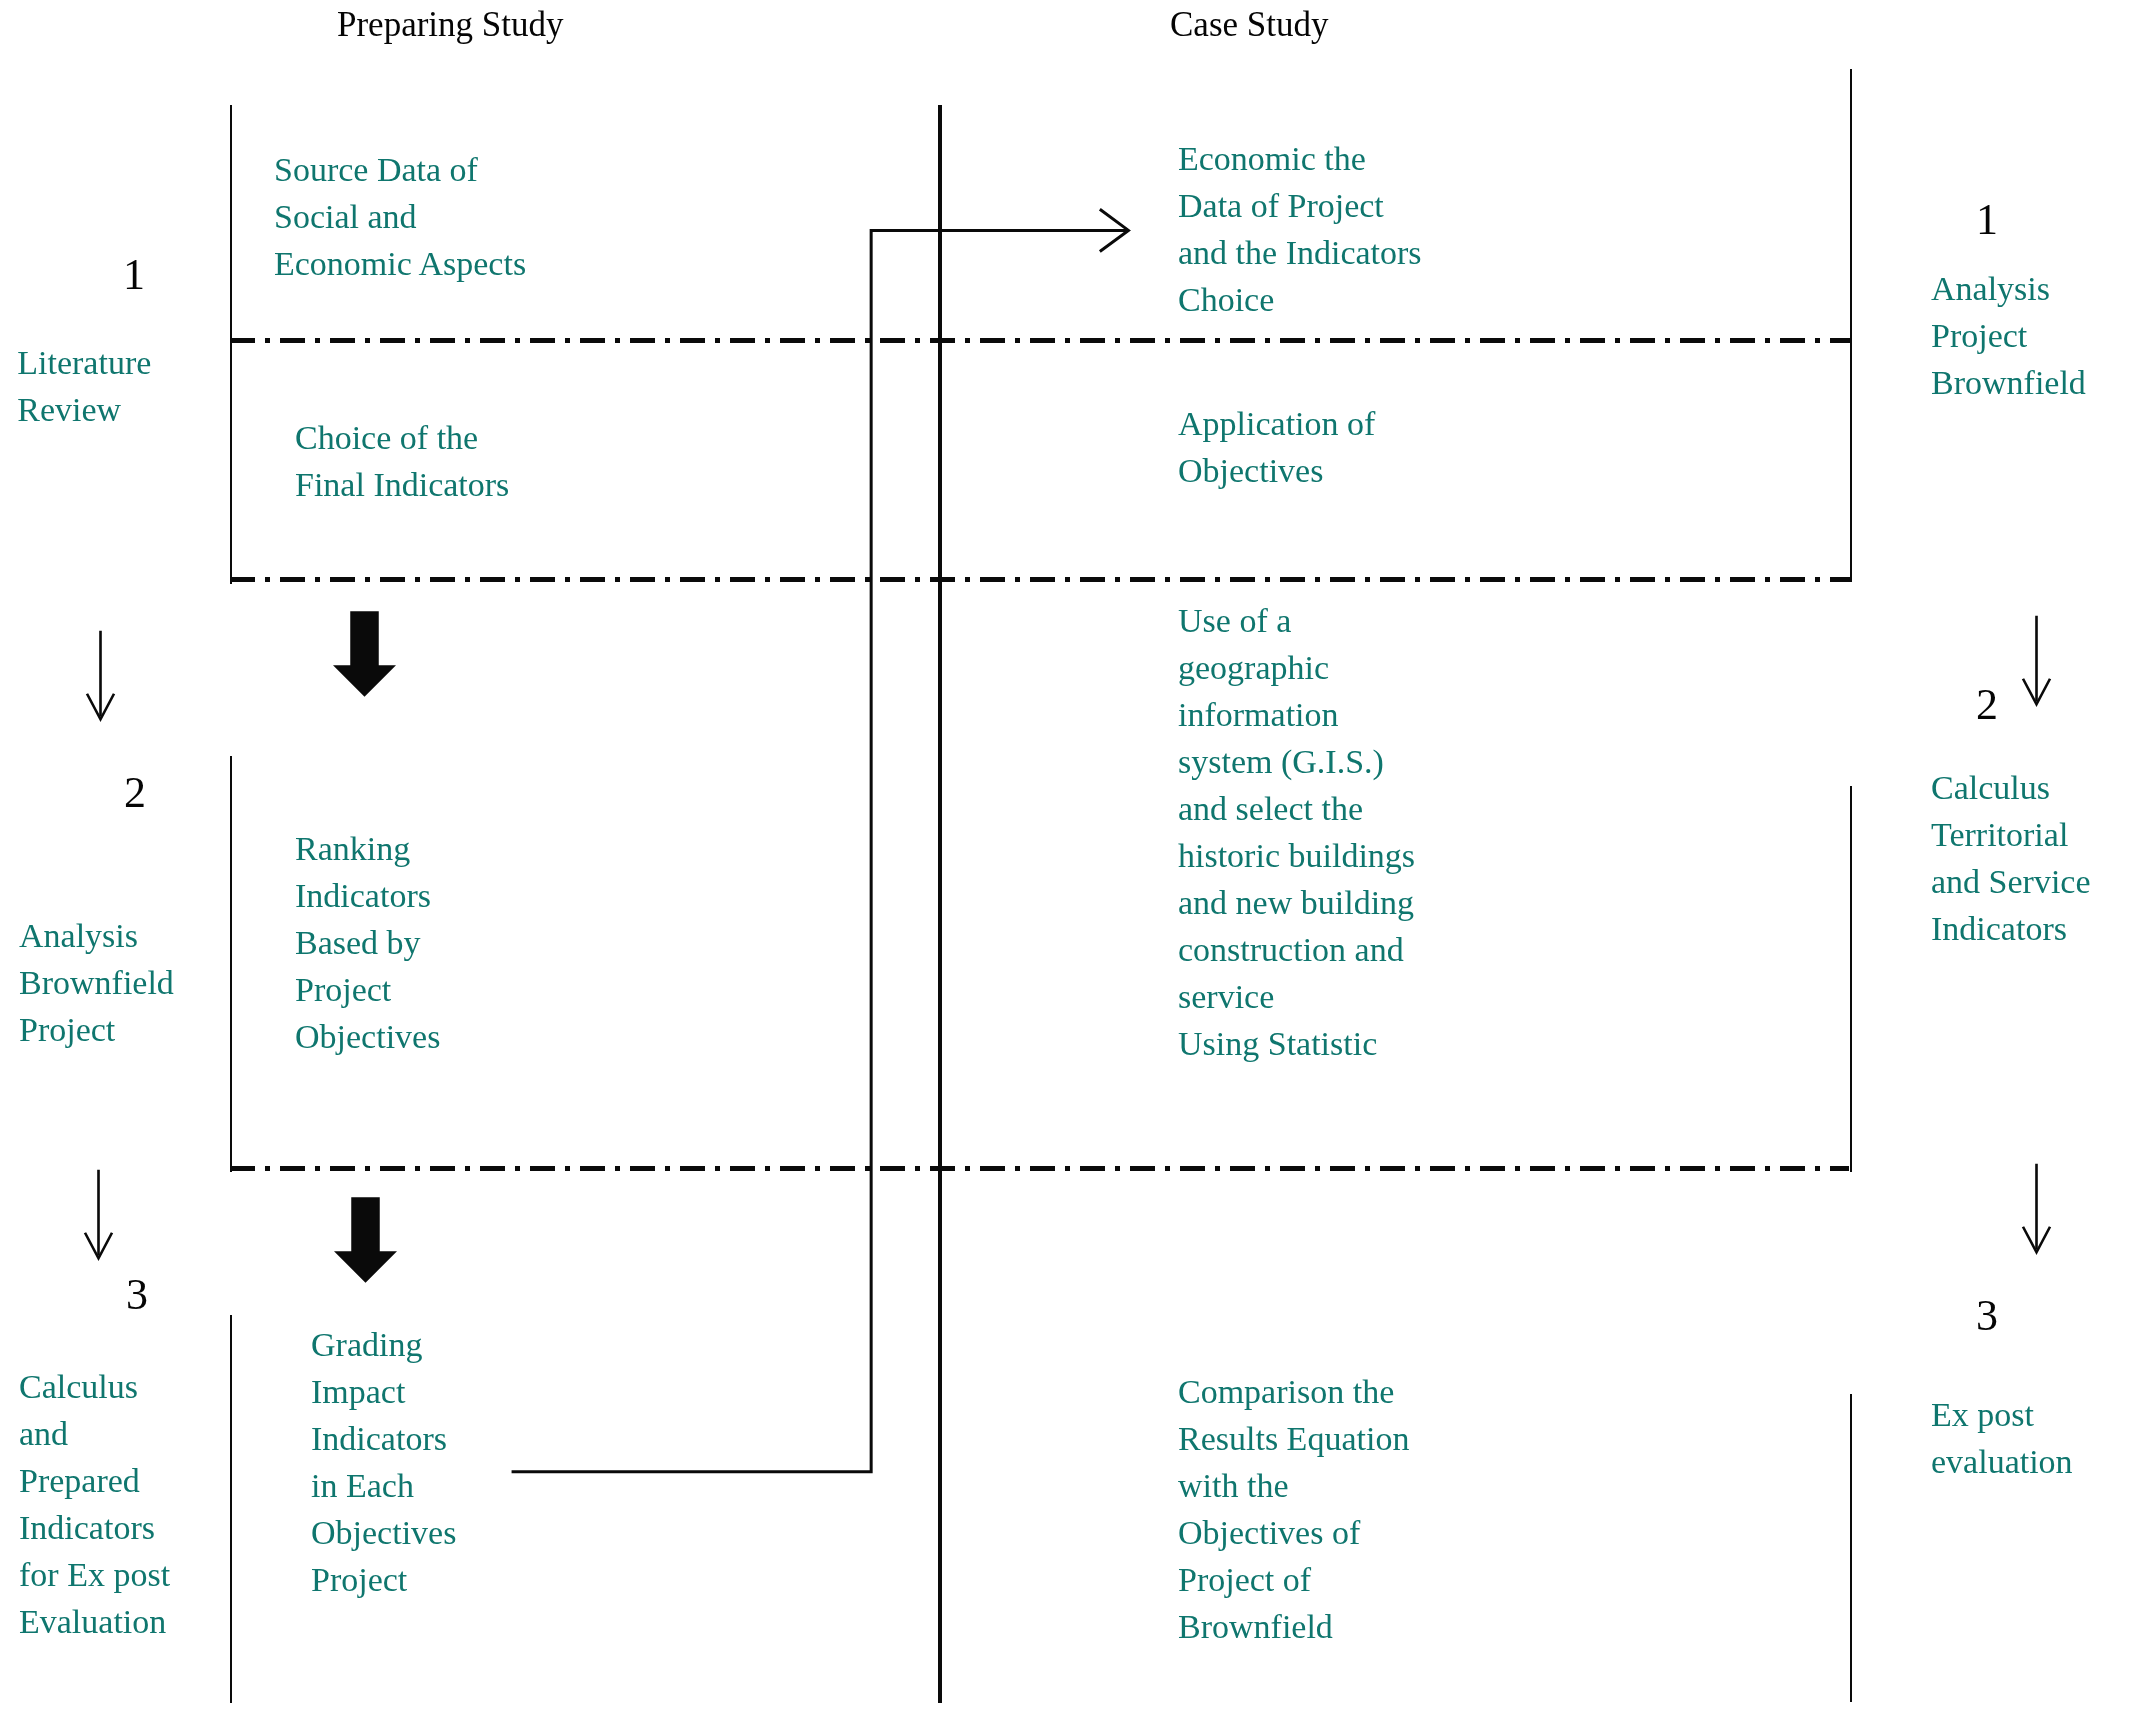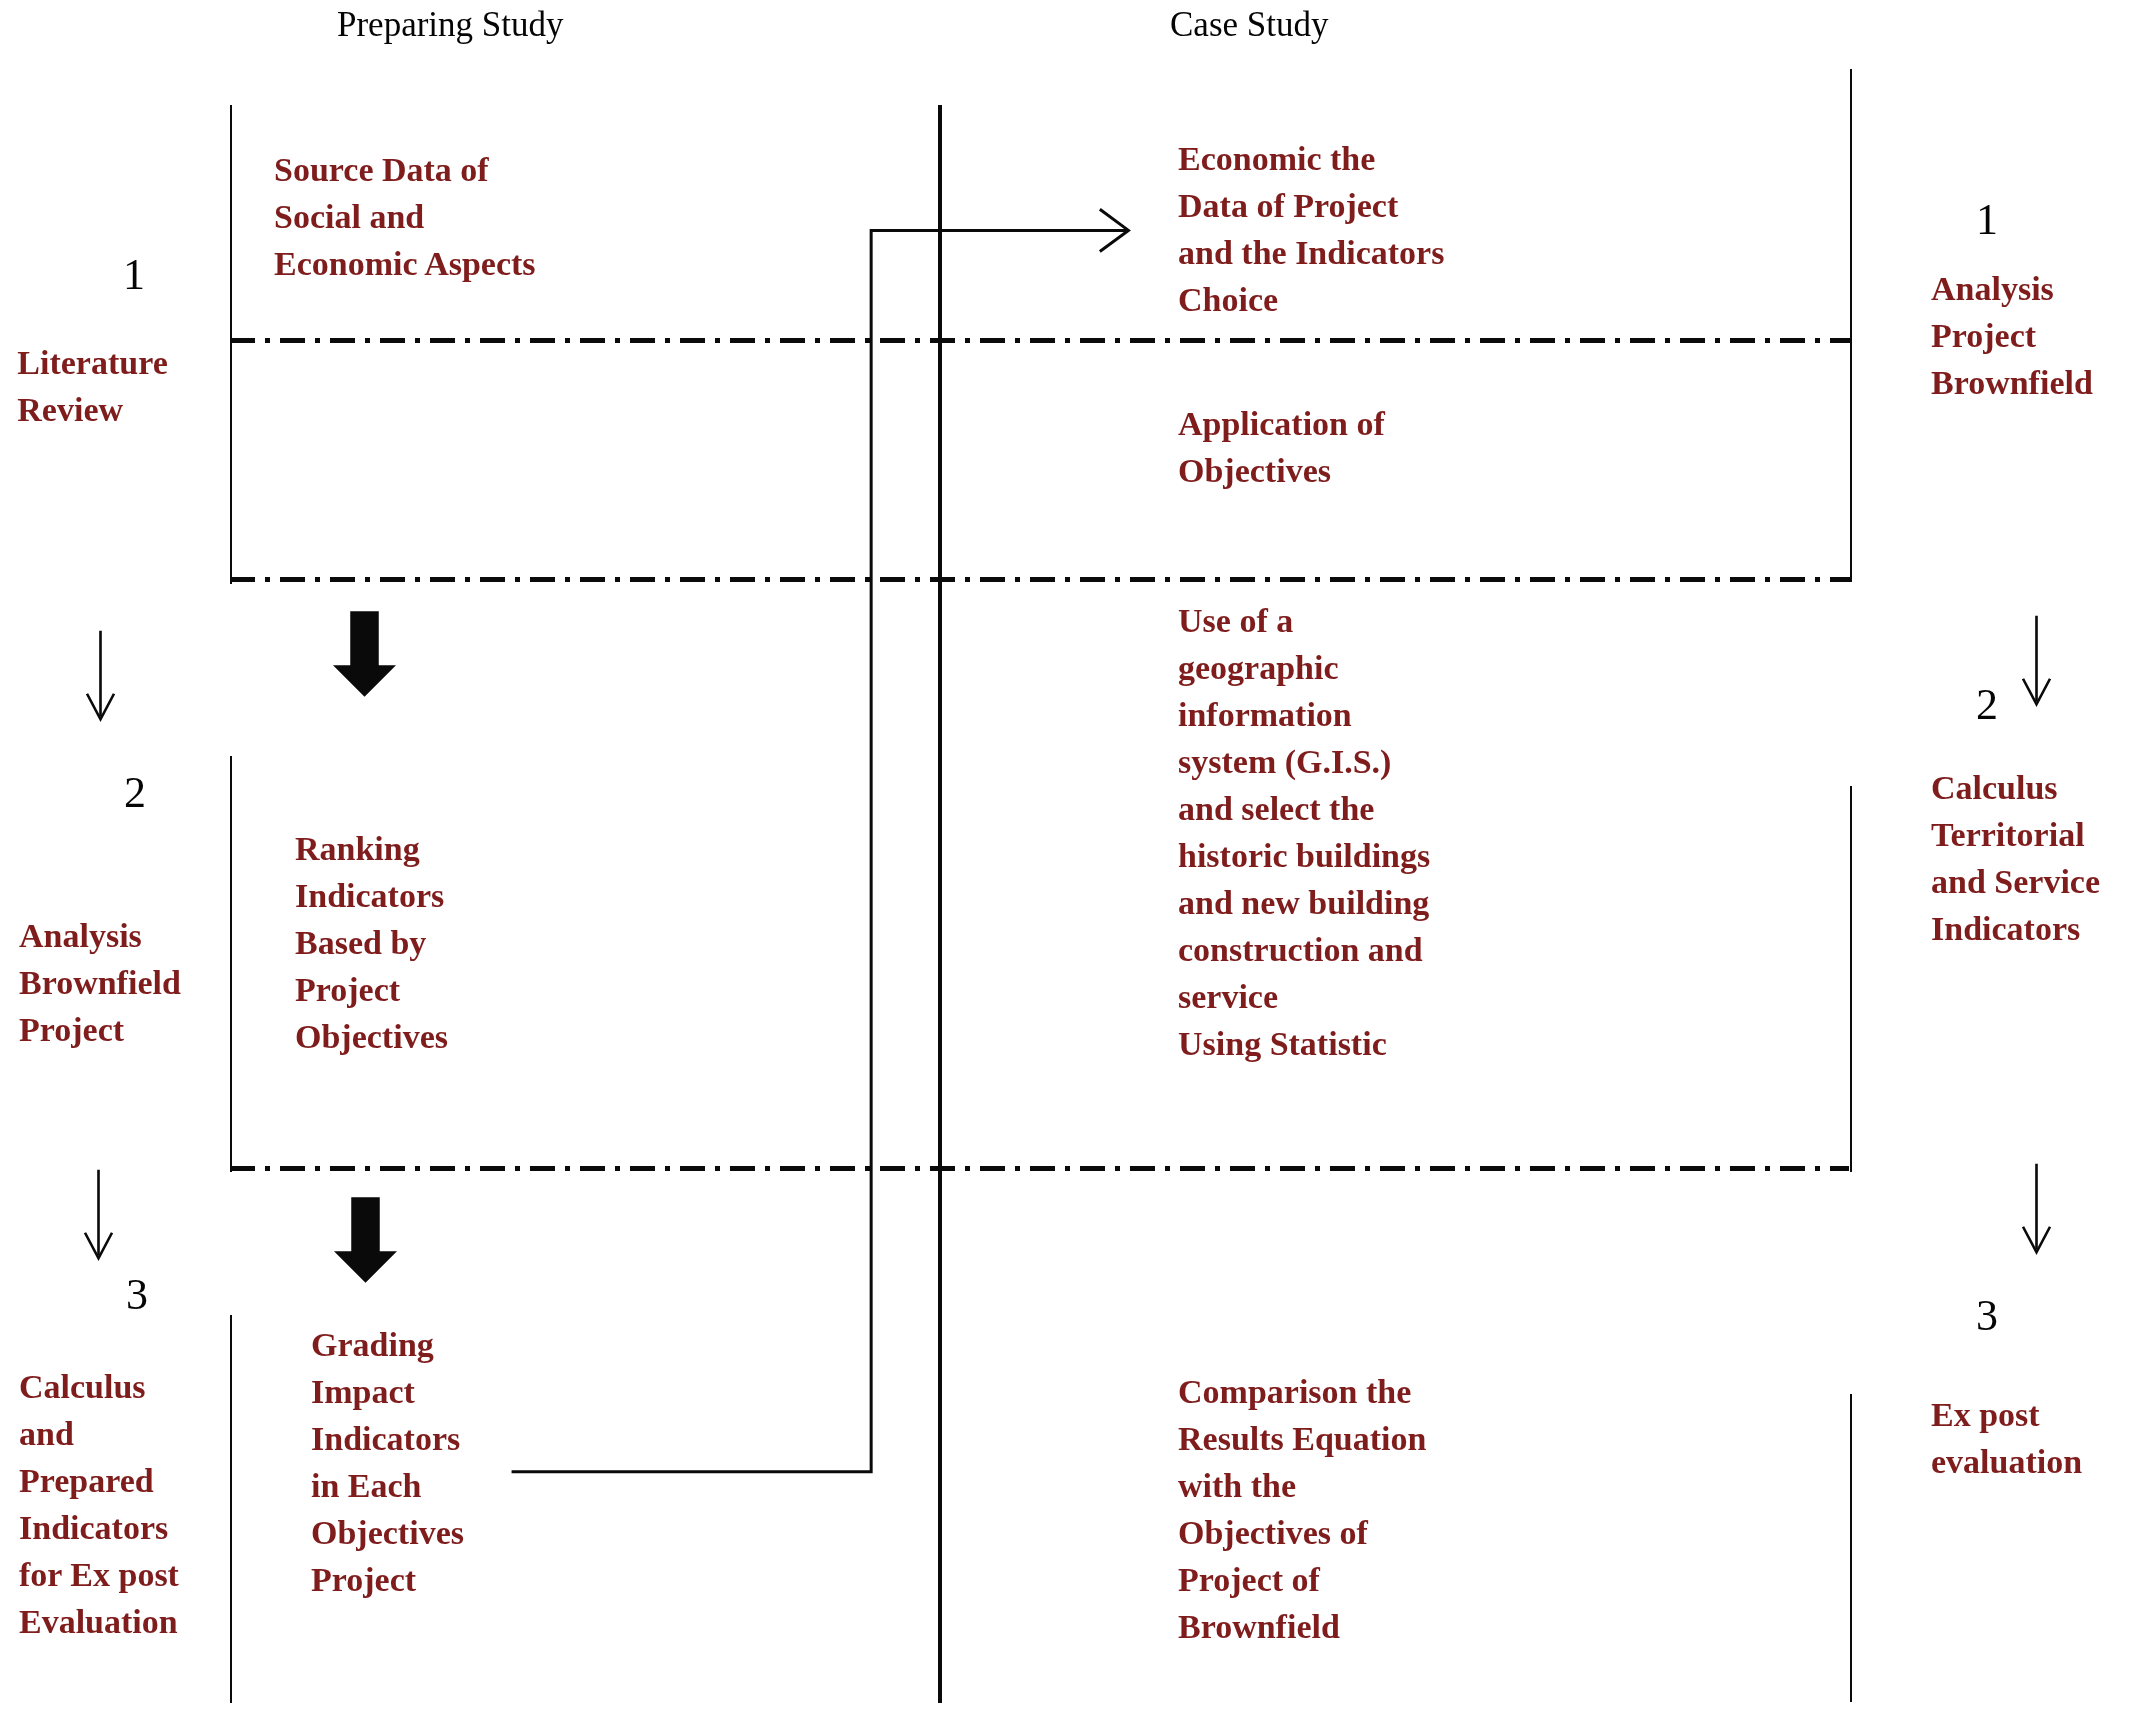--- a/index.html
+++ b/index.html
@@ -14,22 +14,21 @@
     background: #ffffff;
     font-family: "Liberation Serif", "DejaVu Serif", serif;
     color: #050505;
     overflow: hidden;
   }
   .txt {
     position: absolute;
     white-space: pre-line;
     font-size: 34px;
     line-height: 47px;
-    color: #7f1d1d;
-    font-weight: bold;
+    color: #0f766e;
   }
   .hdr {
     position: absolute;
     white-space: nowrap;
     font-size: 35px;
     line-height: 39px;
   }
   .num {
     position: absolute;
     width: 60px;
@@ -87,20 +86,22 @@
   <div class="txt" style="left:19px; top:1363px;">Calculus
 and
 Prepared
 Indicators
 for Ex post
 Evaluation</div>
 
   <div class="txt" style="left:274px; top:146px;">Source Data of
 Social and
 Economic Aspects</div>
+  <div class="txt" style="left:295px; top:414px;">Choice of the
+Final Indicators</div>
   <div class="txt" style="left:295px; top:825px;">Ranking
 Indicators
 Based by
 Project
 Objectives</div>
   <div class="txt" style="left:295px; top:1321px;margin-left:16px;">Grading
 Impact
 Indicators
 in Each
 Objectives

